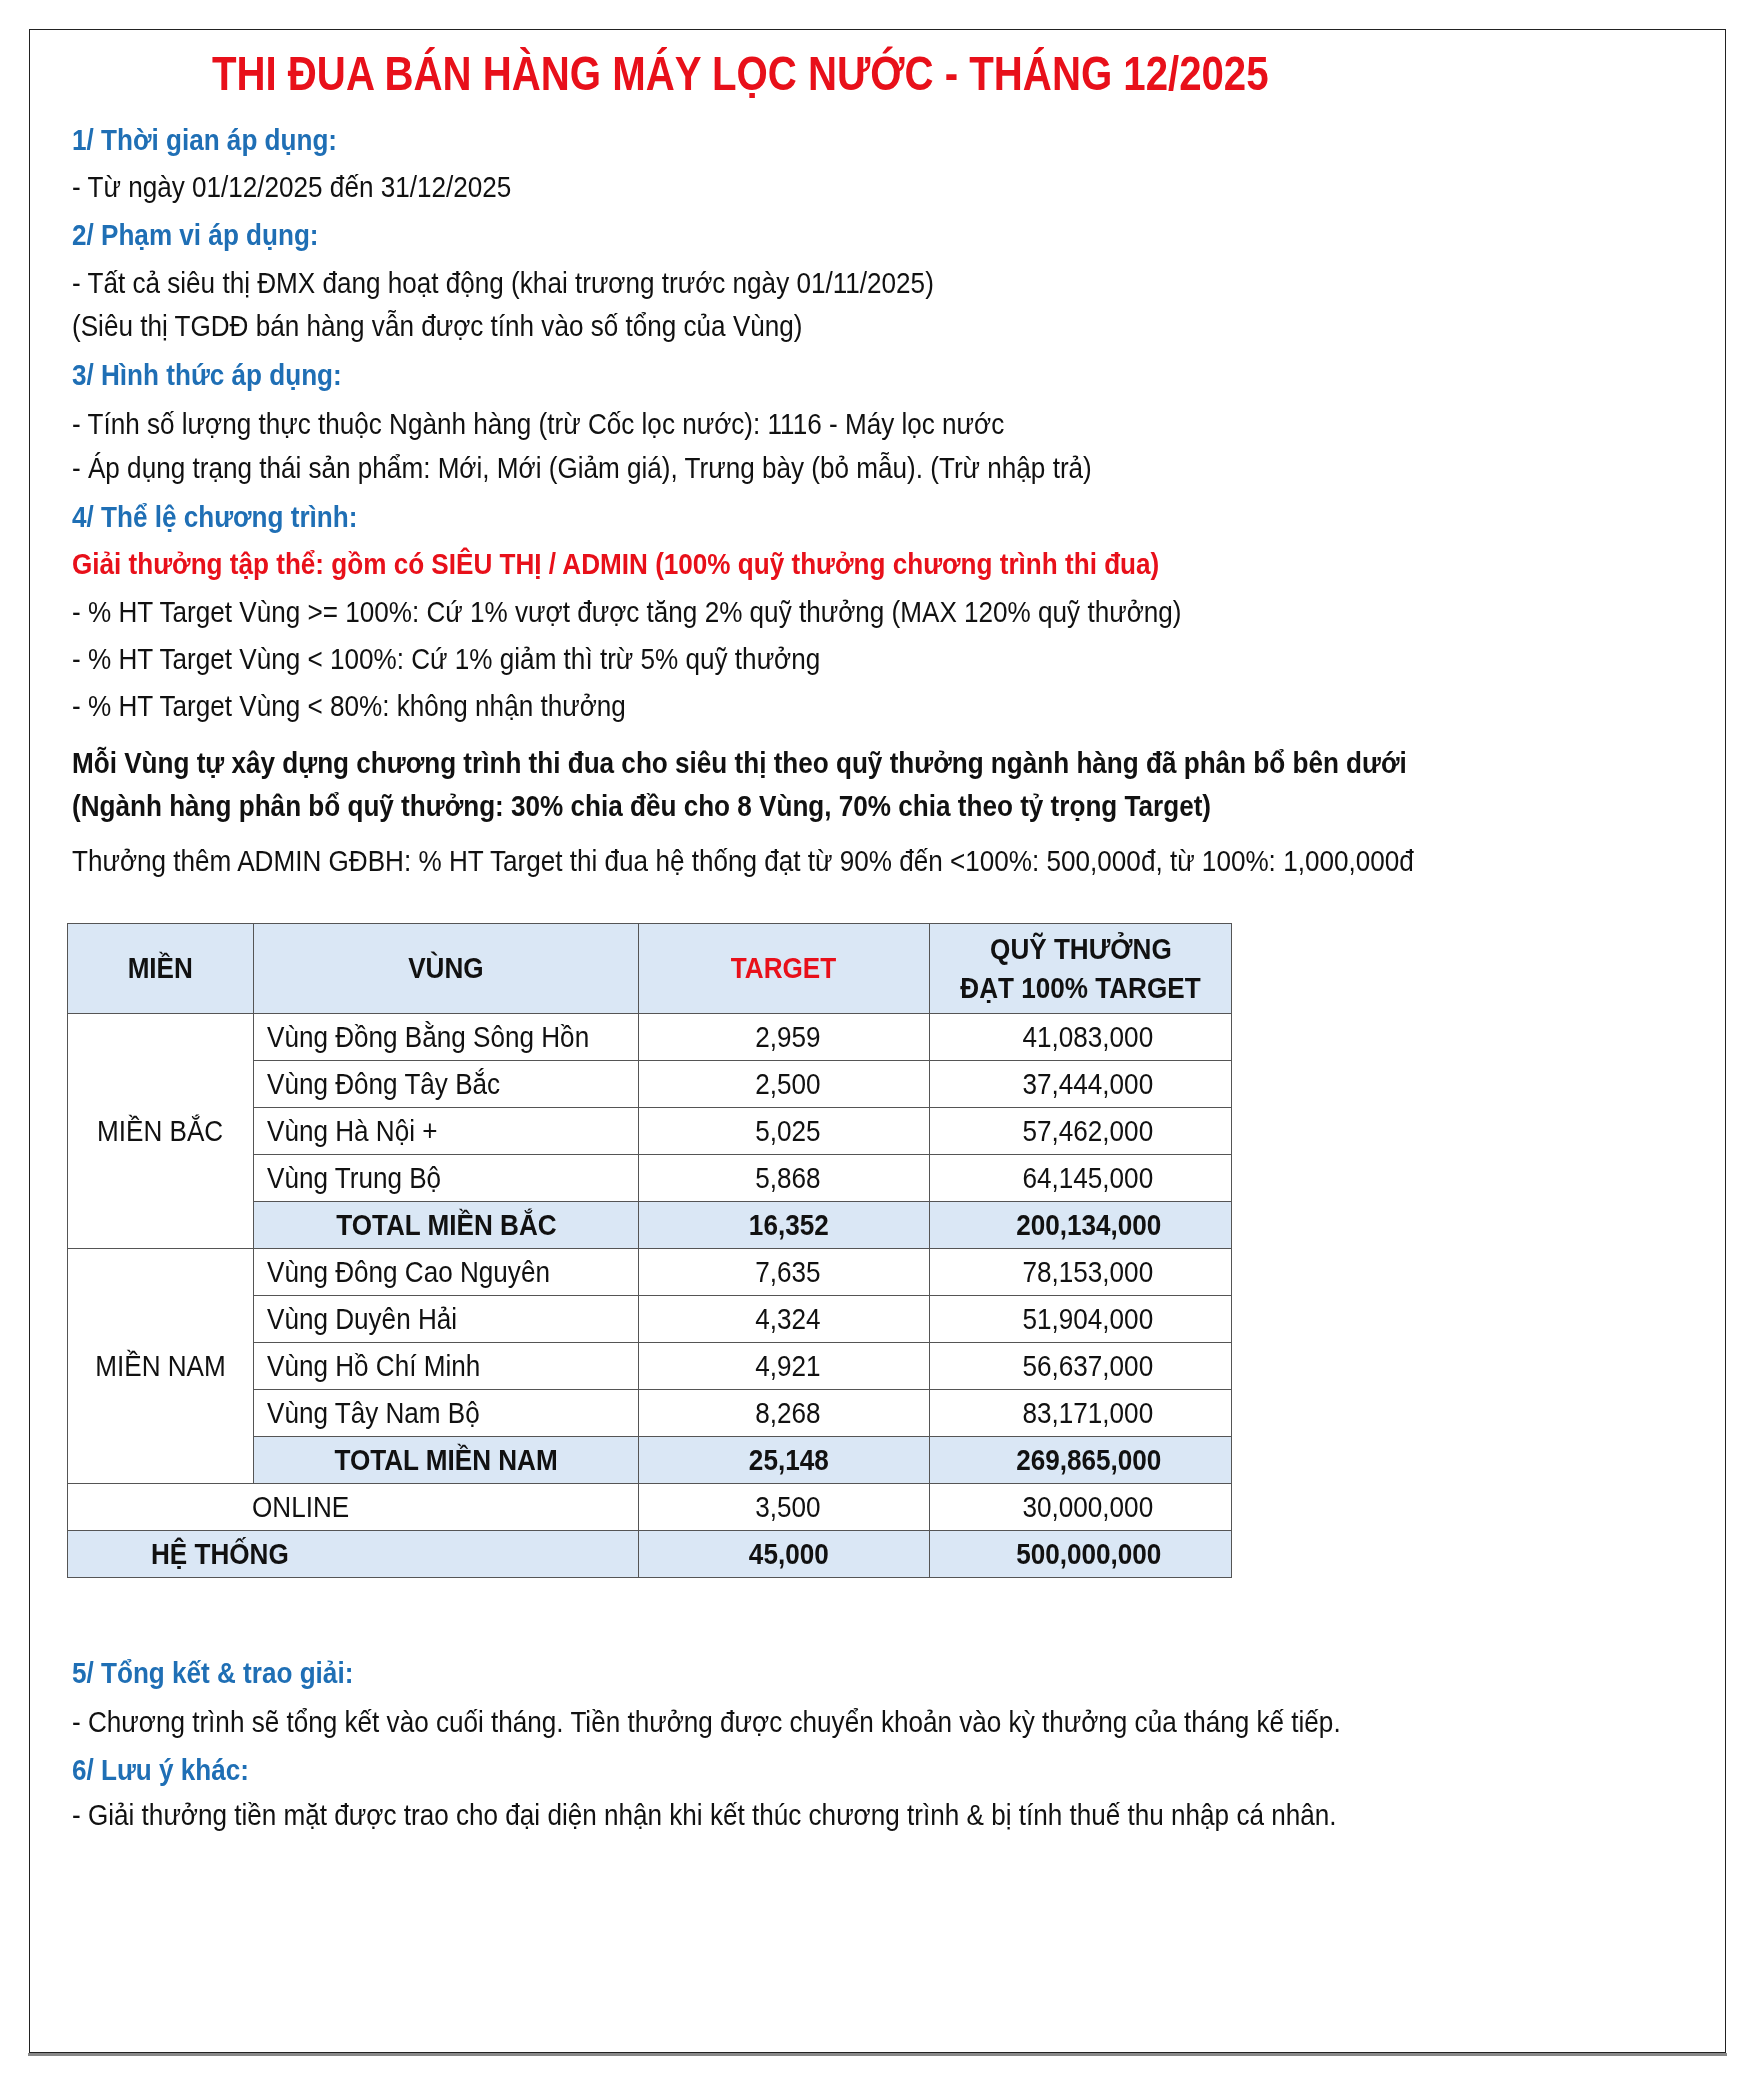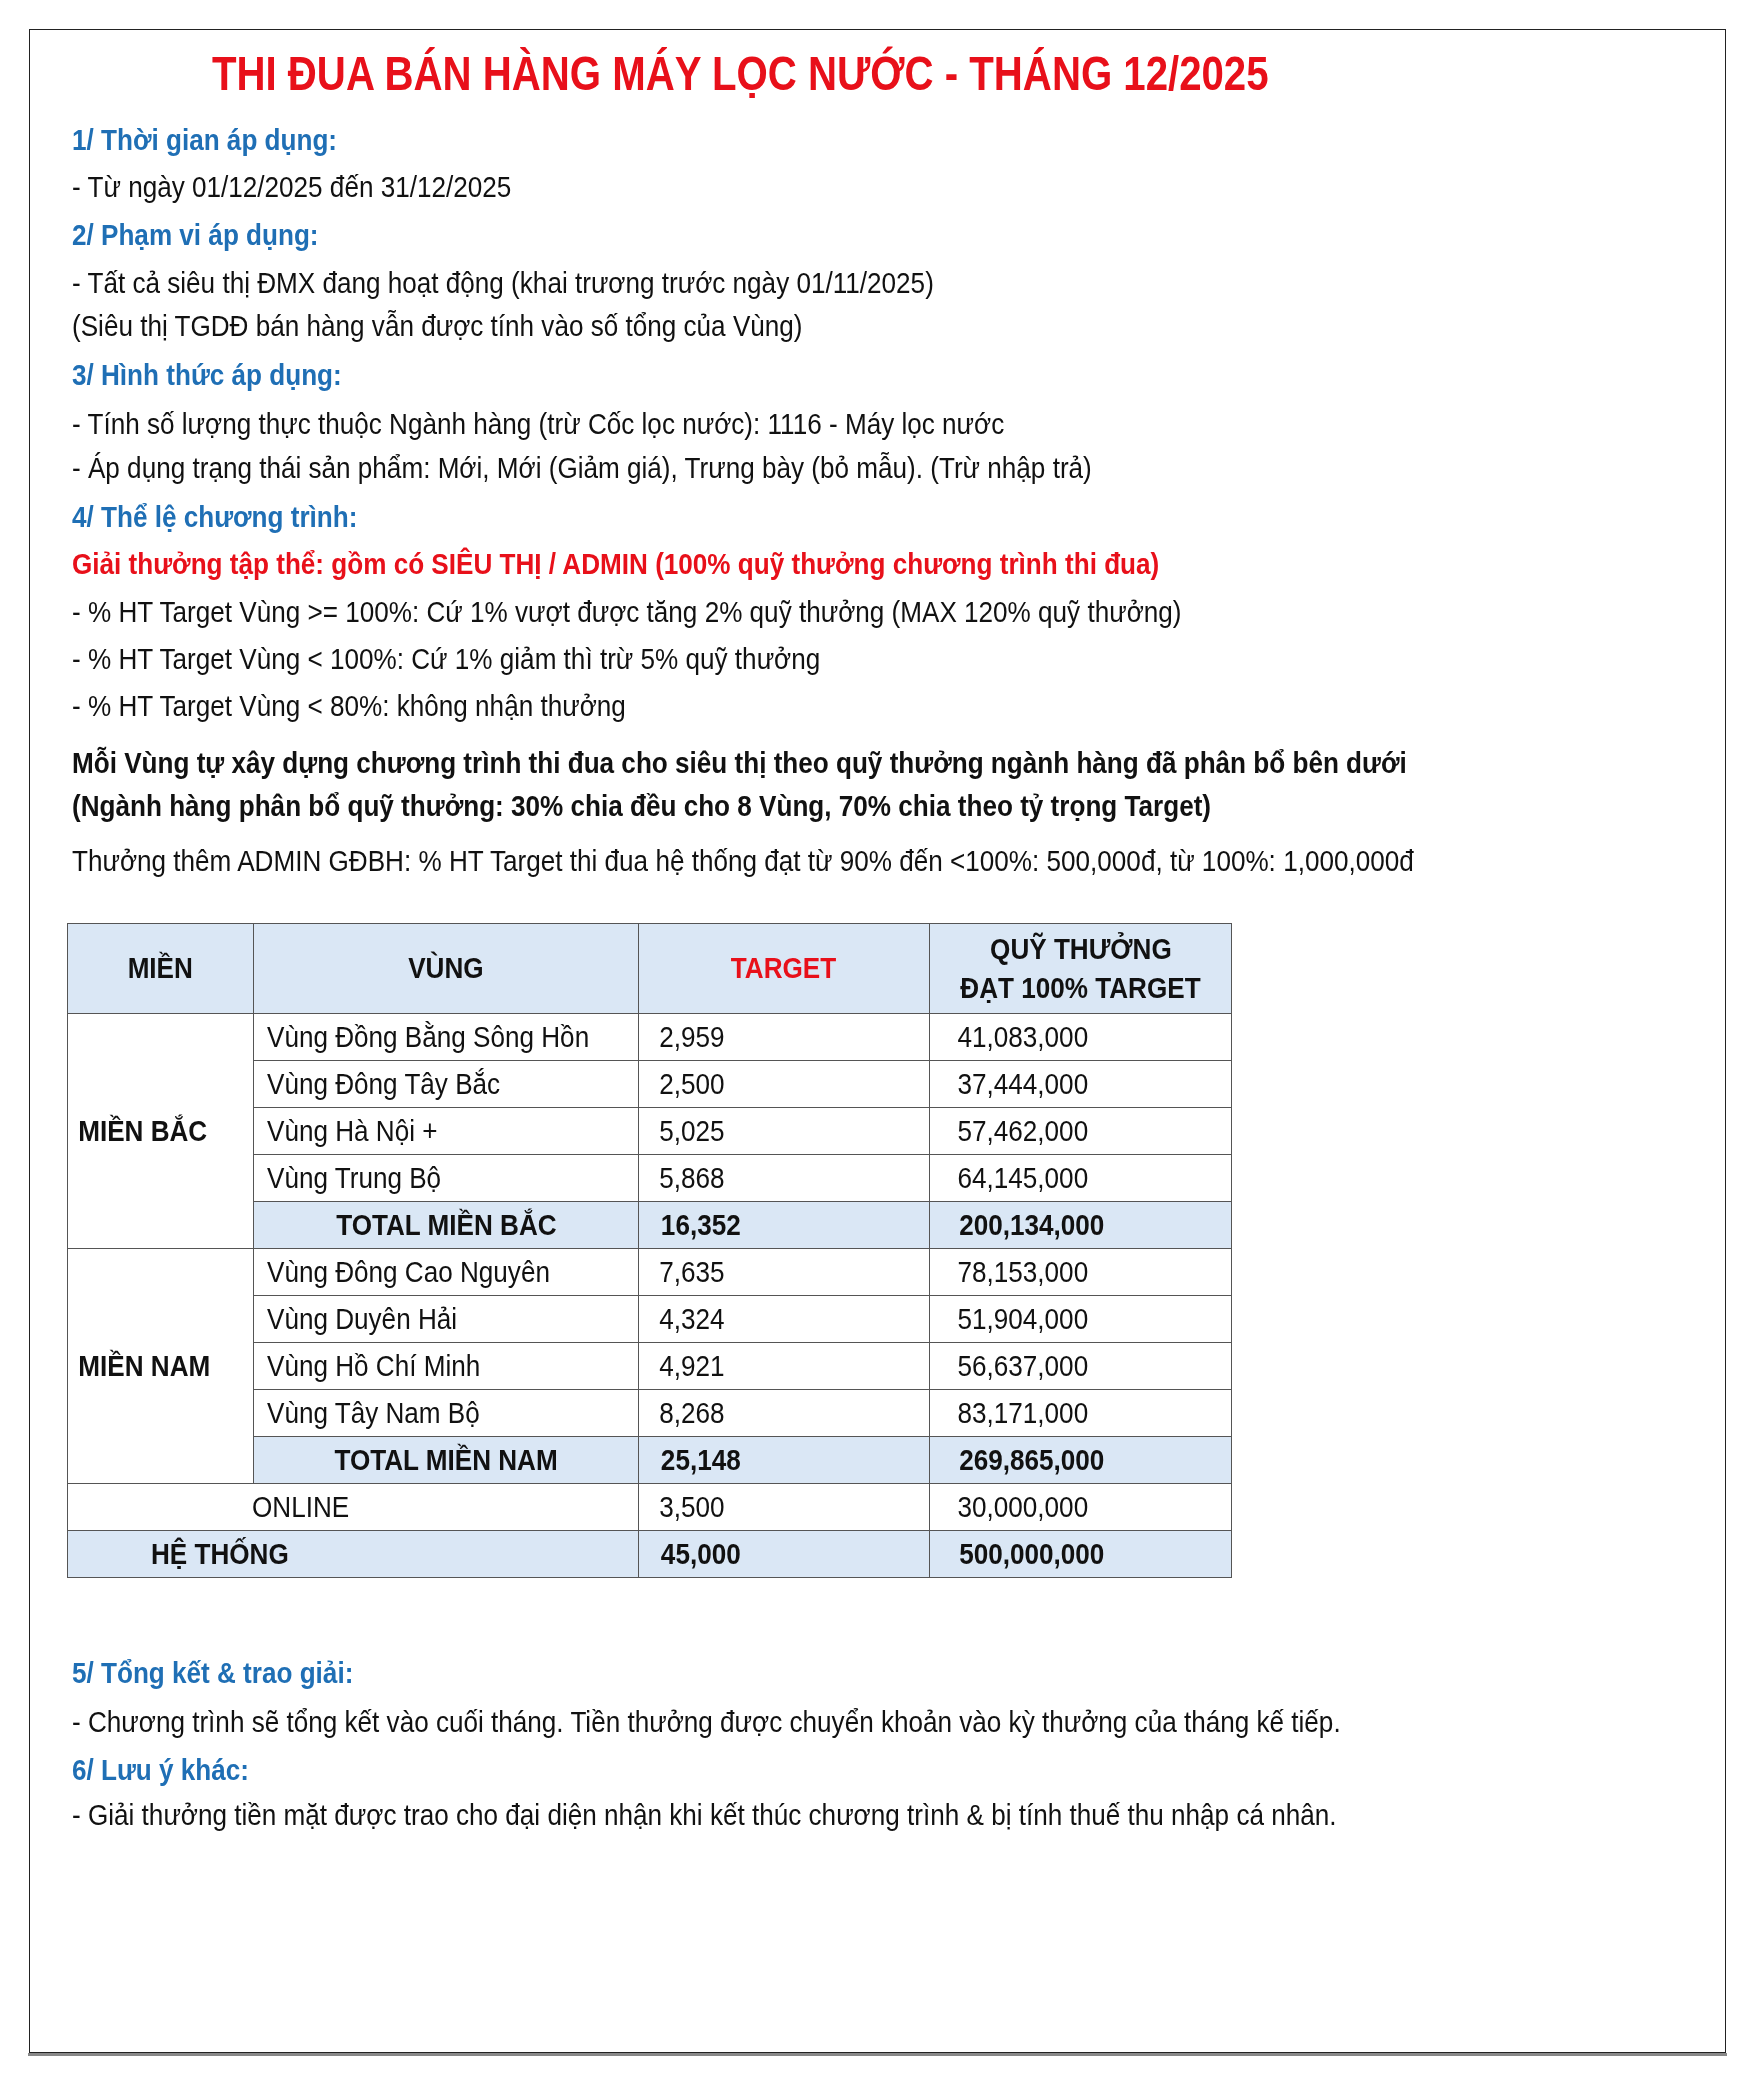--- a/index.html
+++ b/index.html
@@ -19,23 +19,23 @@
 
   table.fund { position: absolute; left: 67px; top: 923px; border-collapse: collapse;
                font-size: 29px; }
   table.fund td, table.fund th { border: 1.6px solid #555; height: 47px; padding: 0 13px;
                box-sizing: border-box; white-space: nowrap; overflow: hidden; }
   table.fund th { background: #dae7f5; font-weight: bold; height: 90px; line-height: 39px; }
   .c1 { width: 186px; } .c2 { width: 383px; } .c3 { width: 291px; } .c4 { width: 302px; }
   .txt { display: inline-block; transform: scaleX(0.9); transform-origin: left center; }
   .txt-c { display: inline-block; transform: scaleX(0.9); transform-origin: center; }
   .txt-r { display: inline-block; transform: scaleX(0.9); transform-origin: right center; }
-  .num { text-align: left; }
+  .num { text-align: center; }
   .ctr { text-align: center; }
-  .mien { font-weight: bold; text-align: left; padding: 0 3.3px !important; }
+  .mien { font-weight: normal; text-align: center; padding: 0 3.3px !important; }
   .total td.tc { background: #dae7f5; font-weight: bold; }
   .th-target { color: #e8101a; margin-left: 16px; }
   .clip { max-width: 358px; overflow: hidden; display: inline-block; vertical-align: middle; }
 </style>
 </head>
 <body>
 
 <div class="page-frame"></div>
 
 <div class="title"><span>THI ĐUA BÁN HÀNG MÁY LỌC NƯỚC - THÁNG 12/2025</span></div>

